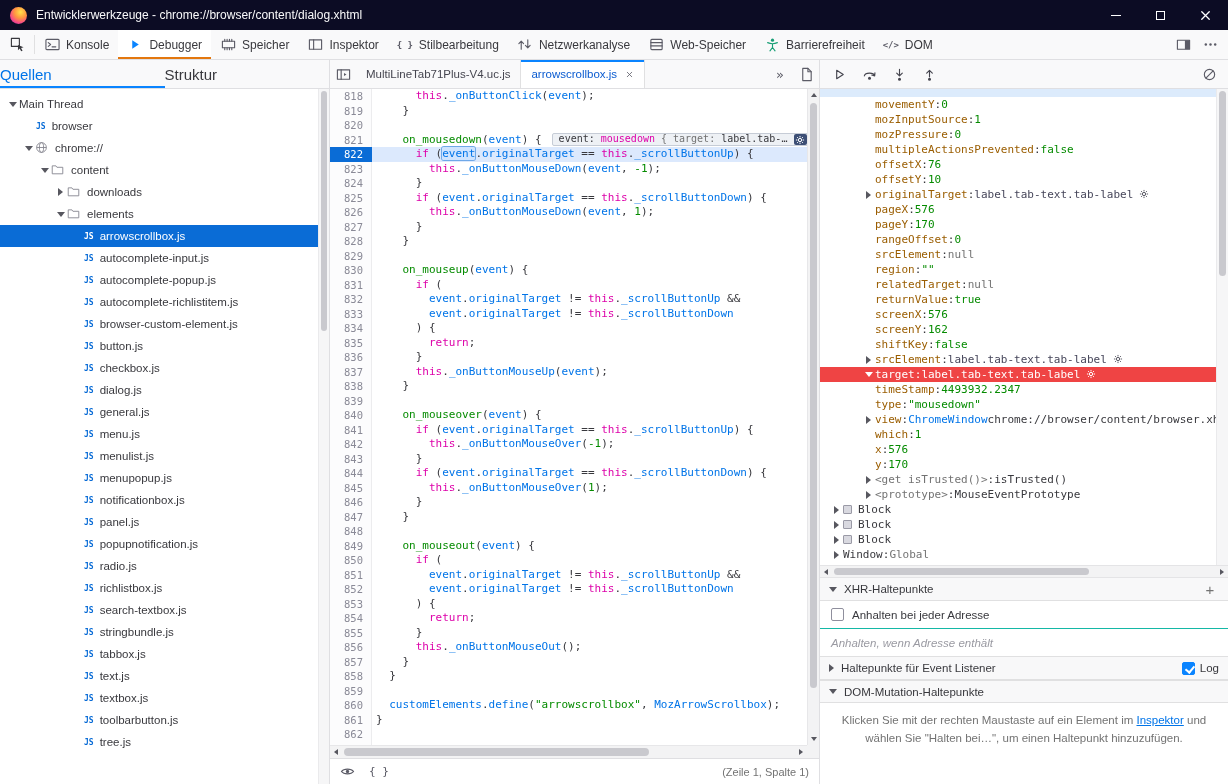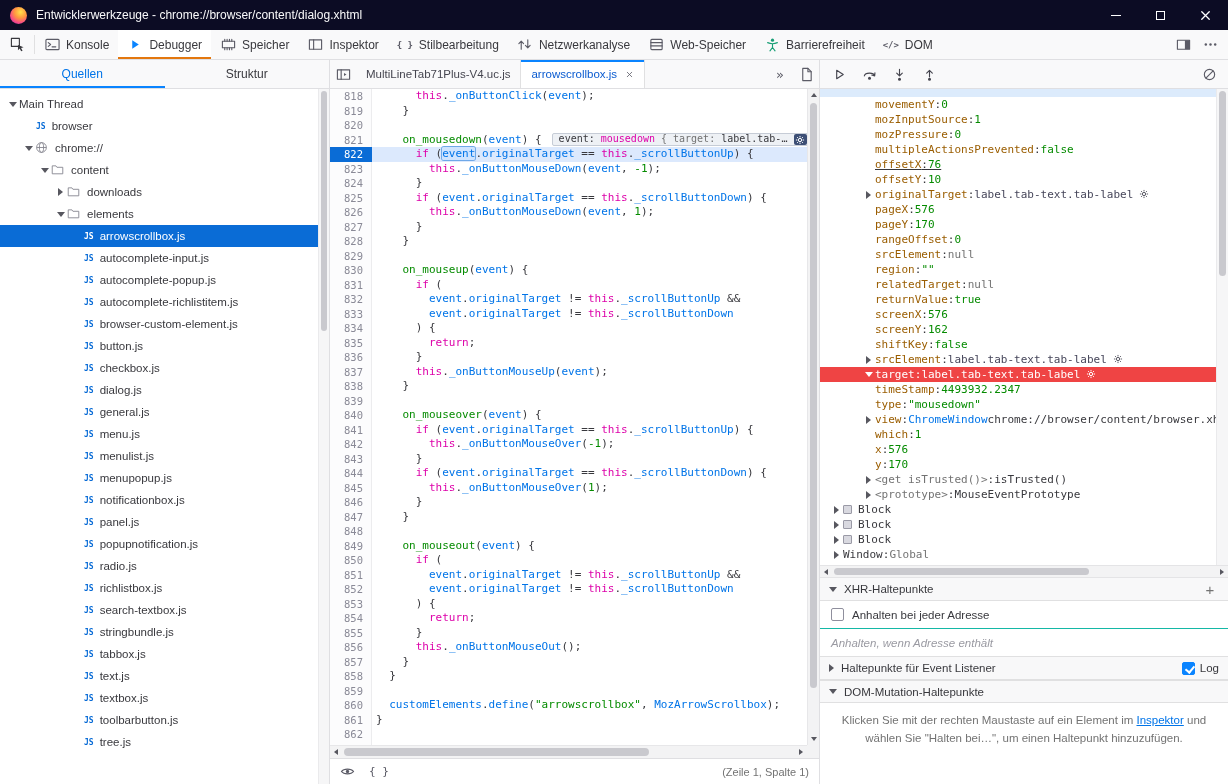--- a/index.html
+++ b/index.html
@@ -33,21 +33,21 @@
   .tb-ico{display:flex;align-items:center;justify-content:center}
 
   
   .main{flex:1;display:flex;min-height:0}
   .pane-left{flex:0 0 330px;width:330px;border-right:1px solid #dfdfe2;display:flex;flex-direction:column;position:relative;min-width:0}
   .pane-mid{flex:0 0 490px;width:490px;border-right:1px solid #dfdfe2;display:flex;flex-direction:column;position:relative;min-width:0}
   .pane-right{flex:1;display:flex;flex-direction:column;position:relative;min-width:0}
   .pane-header{flex:0 0 29px;height:29px;border-bottom:1px solid #dfdfe2;background:#f9f9fa;display:flex;align-items:stretch}
 
   
-  .side-tab{flex:1;display:flex;align-items:center;justify-content:center;font-size:12px;color:#38383d;position:relative}
+  .side-tab{flex:1;display:flex;align-items:center;justify-content:flex-start;font-size:15px;color:#38383d;position:relative}
   .side-tab.active{color:#0074e8}
   .side-tab.active::after{content:"";position:absolute;left:0;right:0;bottom:0;height:2px;background:#0a84ff}
   .tree{flex:1;overflow:hidden;padding-top:4px;font-size:11.5px;position:relative}
   .tree-row{height:22px;display:flex;align-items:center;white-space:nowrap}
   .tree-row.selected{background:#0a6cd6;color:#fff}
   .twisty{width:13px;flex:0 0 13px;display:flex;align-items:center;justify-content:center}
   .tw-open{width:0;height:0;border-left:4px solid transparent;border-right:4px solid transparent;border-top:5px solid #57575f}
   .tw-closed{width:0;height:0;border-top:4px solid transparent;border-bottom:4px solid transparent;border-left:5px solid #57575f}
   .js-badge{font-size:8px;font-weight:bold;color:#0a6cd6;margin:0 6px 0 1px;font-family:"DejaVu Sans Mono",monospace}
   .tree-row.selected .js-badge{color:#fff}
@@ -634,21 +634,21 @@
             <span class="sr-name">mozPressure</span>
             <span class="sr-sep">: </span>
             <span class="v-num">0</span>
           </div>
           <div class="scope-row" style="padding-left: 42px;">
             <span class="twisty"></span>
             <span class="sr-name">multipleActionsPrevented</span>
             <span class="sr-sep">: </span>
             <span class="v-bool">false</span>
           </div>
-          <div class="scope-row" style="padding-left: 42px; text-decoration: underline;">
+          <div class="scope-row" style="padding-left: 42px;">
             <span class="twisty"></span>
             <span class="sr-name">offsetX</span>
             <span class="sr-sep">: </span>
             <span class="v-num">76</span>
           </div>
           <div class="scope-row" style="padding-left: 42px;">
             <span class="twisty"></span>
             <span class="sr-name">offsetY</span>
             <span class="sr-sep">: </span>
             <span class="v-num">10</span>

